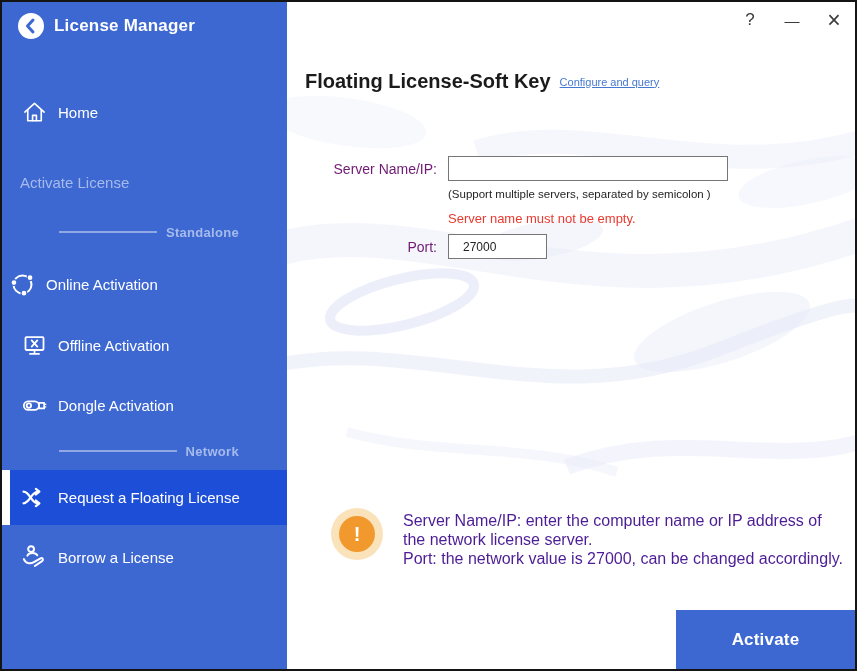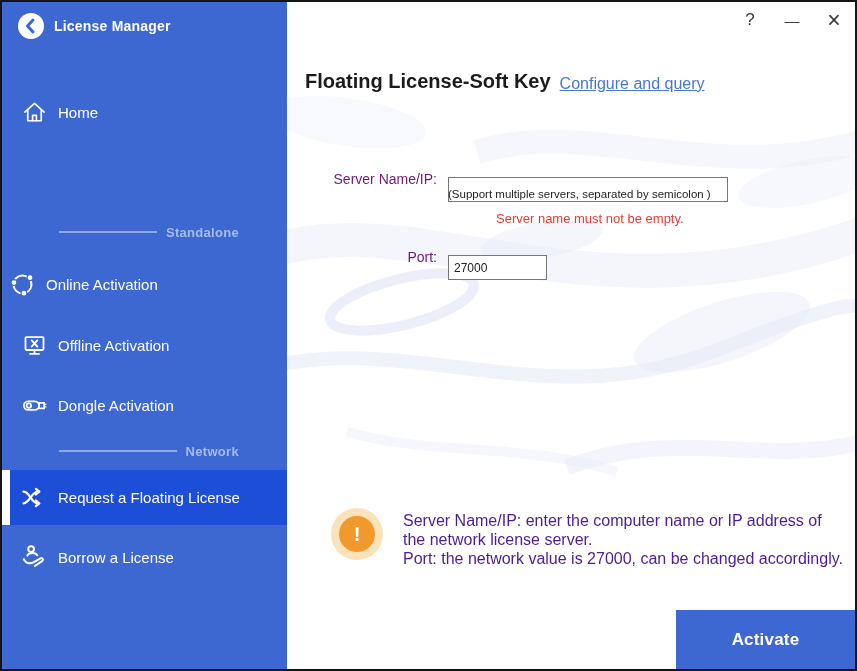--- a/index.html
+++ b/index.html
@@ -15,21 +15,21 @@
     background:#3D68D2; color:#fff; z-index:3;
   }
   .app-header{
     position:absolute; top:11px; left:16px;
     display:flex; align-items:center; gap:10px; cursor:pointer;
   }
   .back-circle{
     width:26px; height:26px; border-radius:50%; background:#fff;
     display:flex; align-items:center; justify-content:center; flex:0 0 auto;
   }
-  .app-title{ font-size:14px; font-weight:700; letter-spacing:.2px; }
+  .app-title{ font-size:17px; font-weight:700; letter-spacing:.2px; }
 
   .side-row{
     position:absolute; left:0; width:100%; height:40px;
     display:flex; align-items:center; gap:10px;
     padding-left:18px; font-size:15px; color:#fff; cursor:pointer;
   }
   .side-row .ic{ width:28px; height:28px; flex:0 0 auto; display:flex; align-items:center; justify-content:center; }
   .row-home{ top:90px; }
   .row-activate-license{ top:160px; color:#A6BBEC; cursor:default; }
   .row-online{ top:262px;padding-left:6px; }
@@ -69,45 +69,45 @@
   .win-btn{
     min-width:22px; height:28px; display:flex; align-items:center; justify-content:center;
     color:#3a3a3a; cursor:pointer;
   }
   .win-help{ font-size:17px; }
   .win-min{ font-size:15px; }
   .win-close{ font-size:23px; font-weight:300; }
 
   .heading-row{
     position:absolute; left:18px; top:68px;
-    display:flex; align-items:flex-end; gap:9px; white-space:nowrap;
+    display:flex; align-items:center; gap:9px; white-space:nowrap;
   }
   .page-title{ font-size:20px; font-weight:700; color:#1b1b1b; }
   .configure-link{
-    font-size:16px; color:#4678D0; text-decoration:underline; cursor:pointer;
+    font-size:11px; color:#4678D0; text-decoration:underline; cursor:pointer;
   }
 
   .form-row{ position:absolute; left:0; display:flex; align-items:center; }
   .form-label{
     width:150px; text-align:right; font-size:14px; color:#701a75; padding-right:0;
   }
   .form-input{
     margin-left:11px; height:25px; border:1px solid #767676; background:#fff;
     font-family:"Liberation Sans","DejaVu Sans",sans-serif; font-size:12px;
-    padding:2px 5px; color:#222; outline:none;margin-top:21px;
+    padding:2px 14px; color:#222; outline:none;
   }
   .row-server{ top:154px; }
   .input-server{ width:280px; }
   .row-port{ top:232px; }
   .input-port{ width:99px; }
   .field-hint{
     position:absolute; left:161px; top:186px; font-size:11.5px; color:#1f1f1f;
   }
   .field-error{
-    position:absolute; left:161px; top:209px; font-size:13px; color:#E83A2F;margin-left:48px;
+    position:absolute; left:161px; top:209px; font-size:13px; color:#E83A2F;
   }
 
   .note-block{
     position:absolute; left:44px; top:506px; display:flex; gap:20px; align-items:flex-start;
   }
   .note-icon-outer{
     width:52px; height:52px; border-radius:50%; background:#FAE3BB;
     display:flex; align-items:center; justify-content:center; flex:0 0 auto;
   }
   .note-icon-inner{
@@ -147,20 +147,23 @@
       <span class="ic">
         <svg width="27" height="27" viewBox="0 0 28 28" fill="none" stroke="#fff" stroke-width="1.7" stroke-linecap="round" stroke-linejoin="round">
           <path d="M4 13.5 L14 4.5 L24 13.5"></path>
           <path d="M7 11.2 V22.5 H21 V11.2"></path>
           <path d="M12 22.5 v-5.5 h4 v5.5"></path>
         </svg>
       </span>
       <span>Home</span>
     </div>
 
+    <div class="side-row row-activate-license">
+      <span style="padding-left:-3px">Activate License</span>
+    </div>
 
     <div class="side-section section-standalone">
       <span class="line"></span>
       <span class="sec-label">Standalone</span>
     </div>
 
     <div class="side-row row-online">
       <span class="ic">
         <svg width="27" height="27" viewBox="0 0 24 24">
           <circle cx="12" cy="12" r="8" fill="none" stroke="#fff" stroke-width="1.8"></circle>

